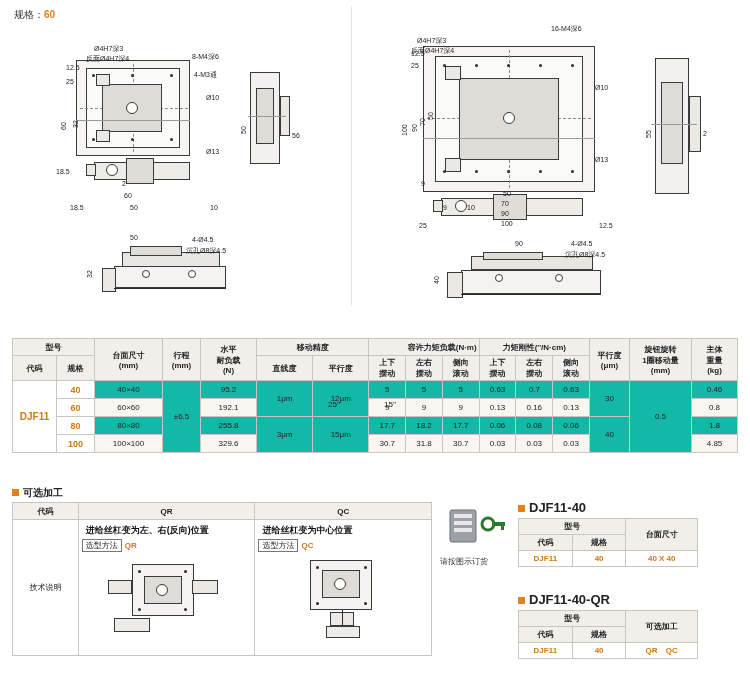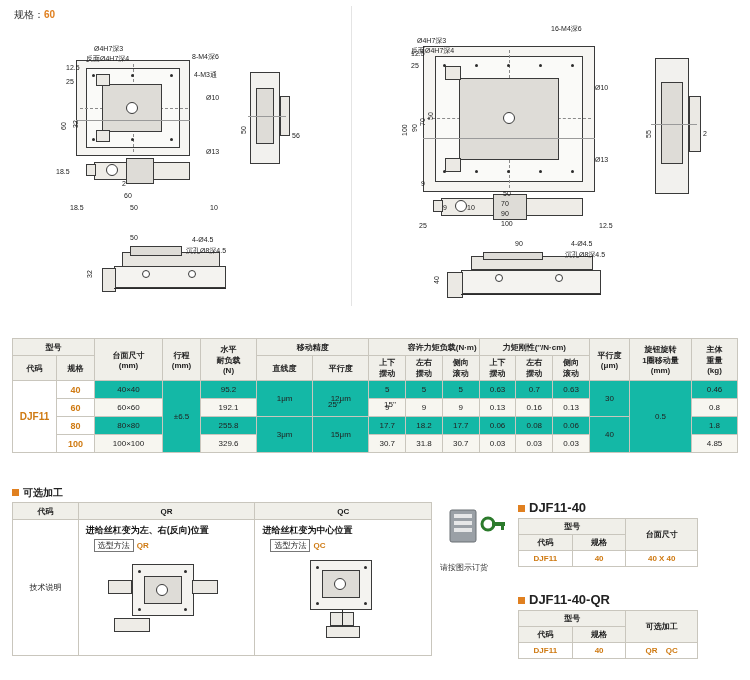--- a/index.html
+++ b/index.html
@@ -76,30 +76,30 @@
 
   table.opt {
     position:absolute; left:12px; top:502px; width:420px;
     border-collapse:collapse; font-size:8px;
   }
   table.opt th, table.opt td { border:1px solid #c9c6bd; }
   table.opt th { background:#f0efe9; height:17px; font-weight:bold; }
   table.opt td { background:#ffffff; }
   .opt-head-code { width:66px; }
   .optdesc { font-size:9px; font-weight:bold; color:#111; padding:3px 4px 2px 6px; }
-  .optsel { font-size:8px; padding:0 4px 4px 14px; }
+  .optsel { font-size:8px; padding:0 4px 4px 2px; }
   .optsel .chip {
     display:inline-block; border:1px solid #777; padding:0 3px; background:#fff; margin-right:3px;
   }
   .optsel .qr { color:#cf7a12; font-weight:bold; }
 
   
   .order { position:absolute; left:446px; top:500px; width:300px; }
   .order-icon { position:absolute; left:0px; top:4px; width:44px; height:48px; }
-  .order-cap { position:absolute; left:-6px; top:58px; font-size:8px; color:#333; white-space:nowrap;text-align:right; }
+  .order-cap { position:absolute; left:-6px; top:52px; font-size:8px; color:#333; white-space:nowrap;text-align:right; }
 
   .ord-title { font-size:13px; font-weight:bold; color:#222; }
   .ord-title .sq { display:inline-block; width:7px; height:7px; background:#e08020; margin-right:4px; }
 
   table.ord { border-collapse:collapse; font-size:8px; }
   table.ord th, table.ord td { border:1px solid #c9c6bd; text-align:center; height:16px; }
   table.ord th { background:#f0efe9; font-weight:bold; }
   table.ord td { background:#ffffff; }
   .oc { color:#cf7a12; font-weight:bold; }
 

